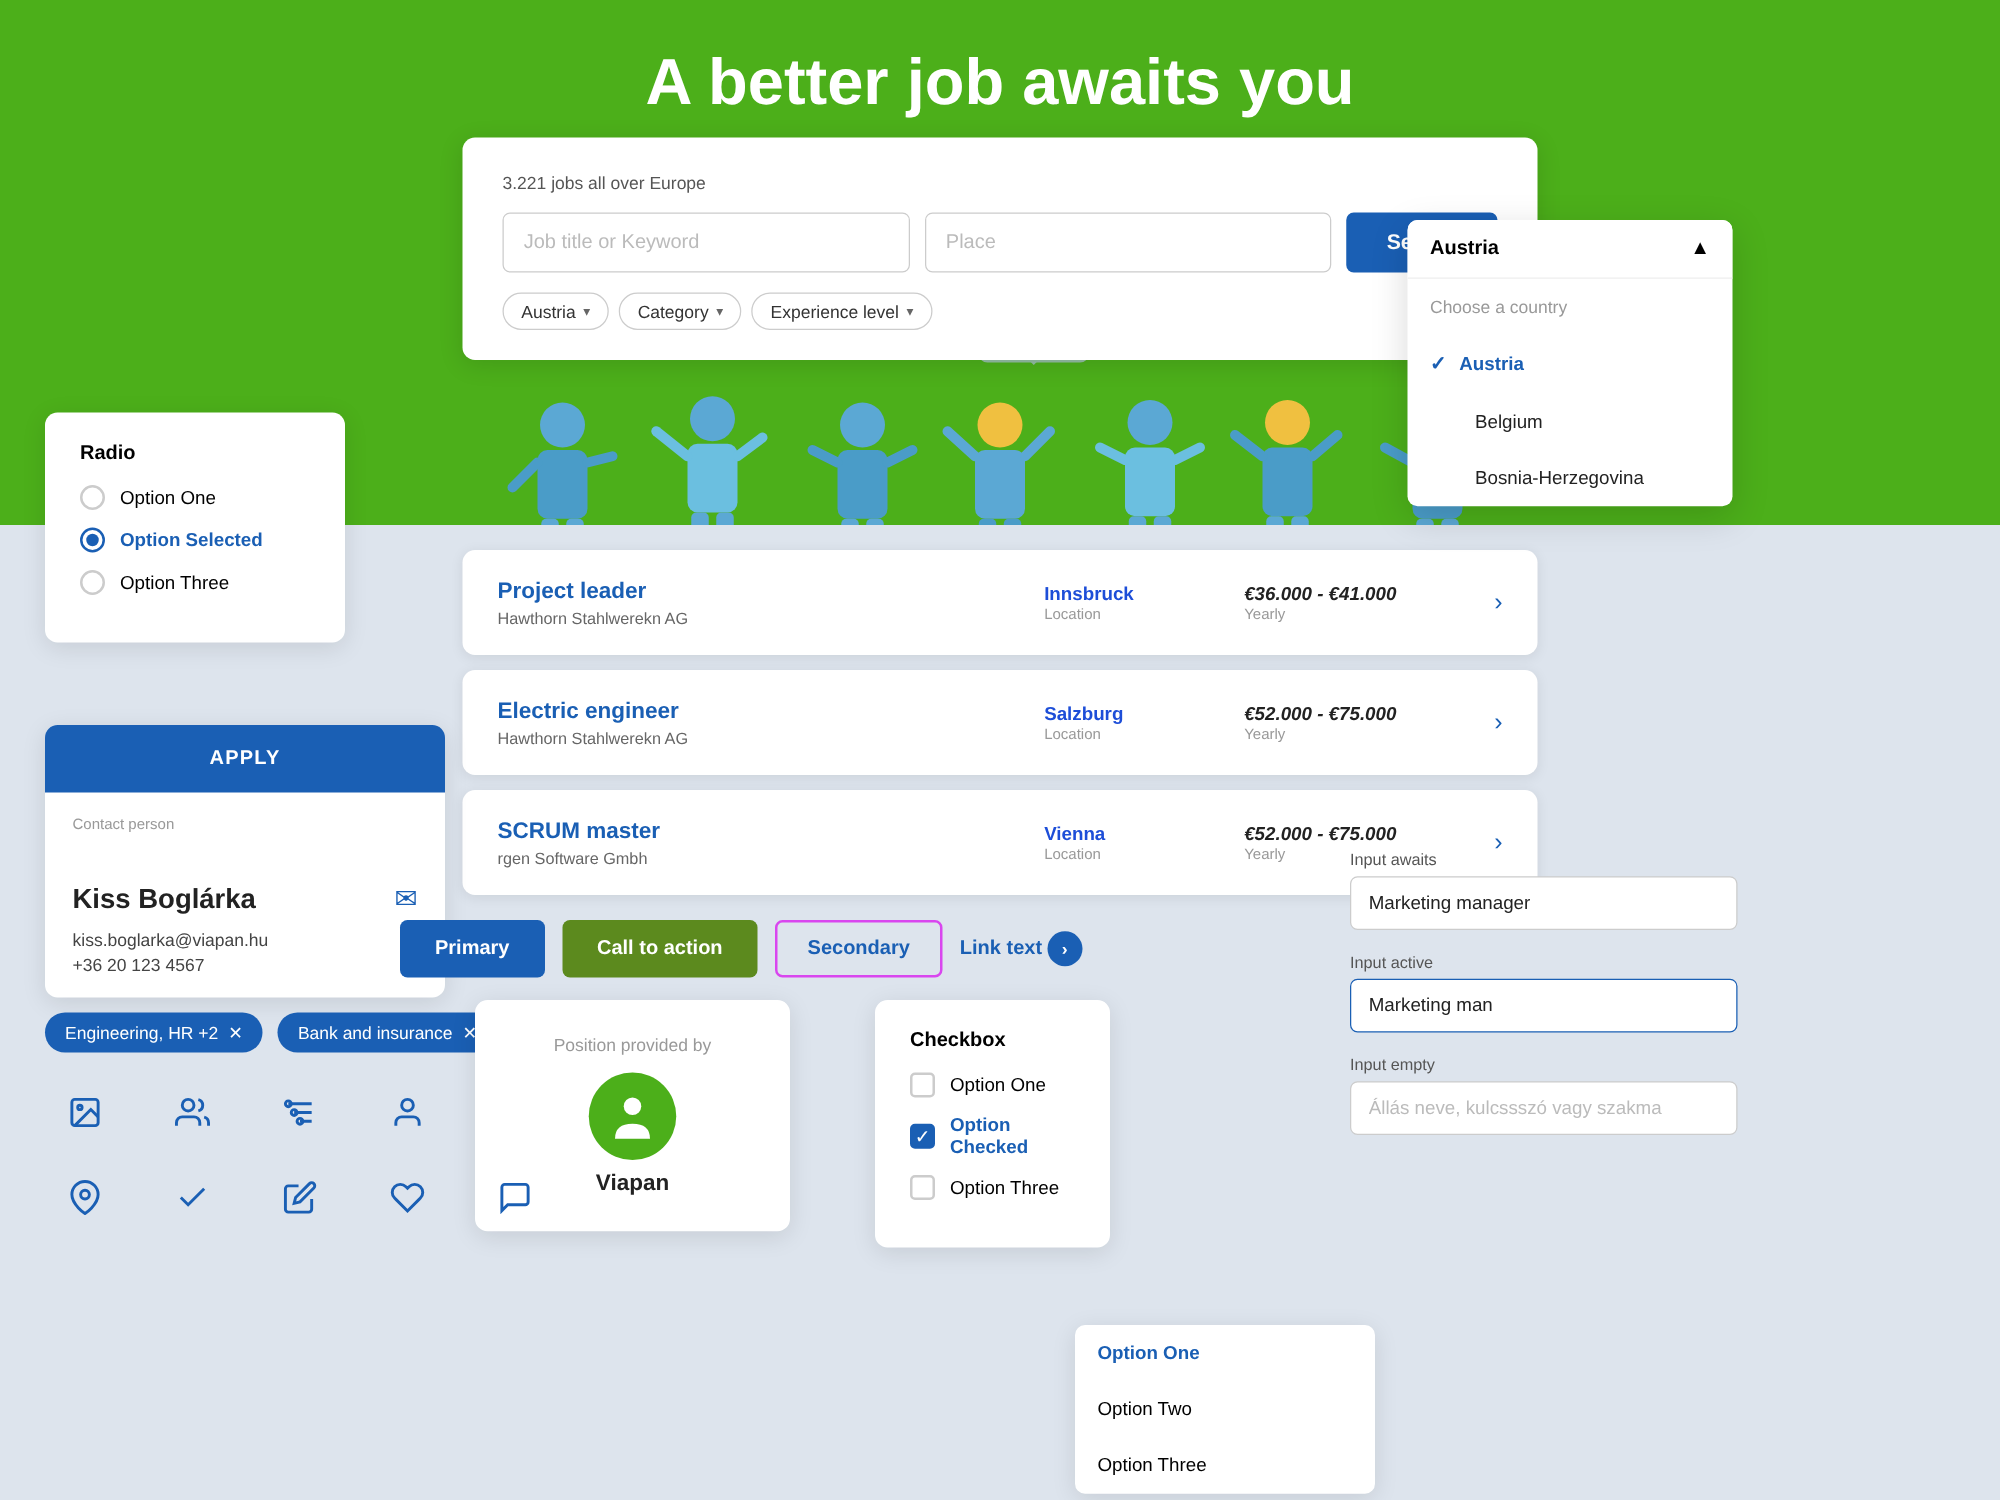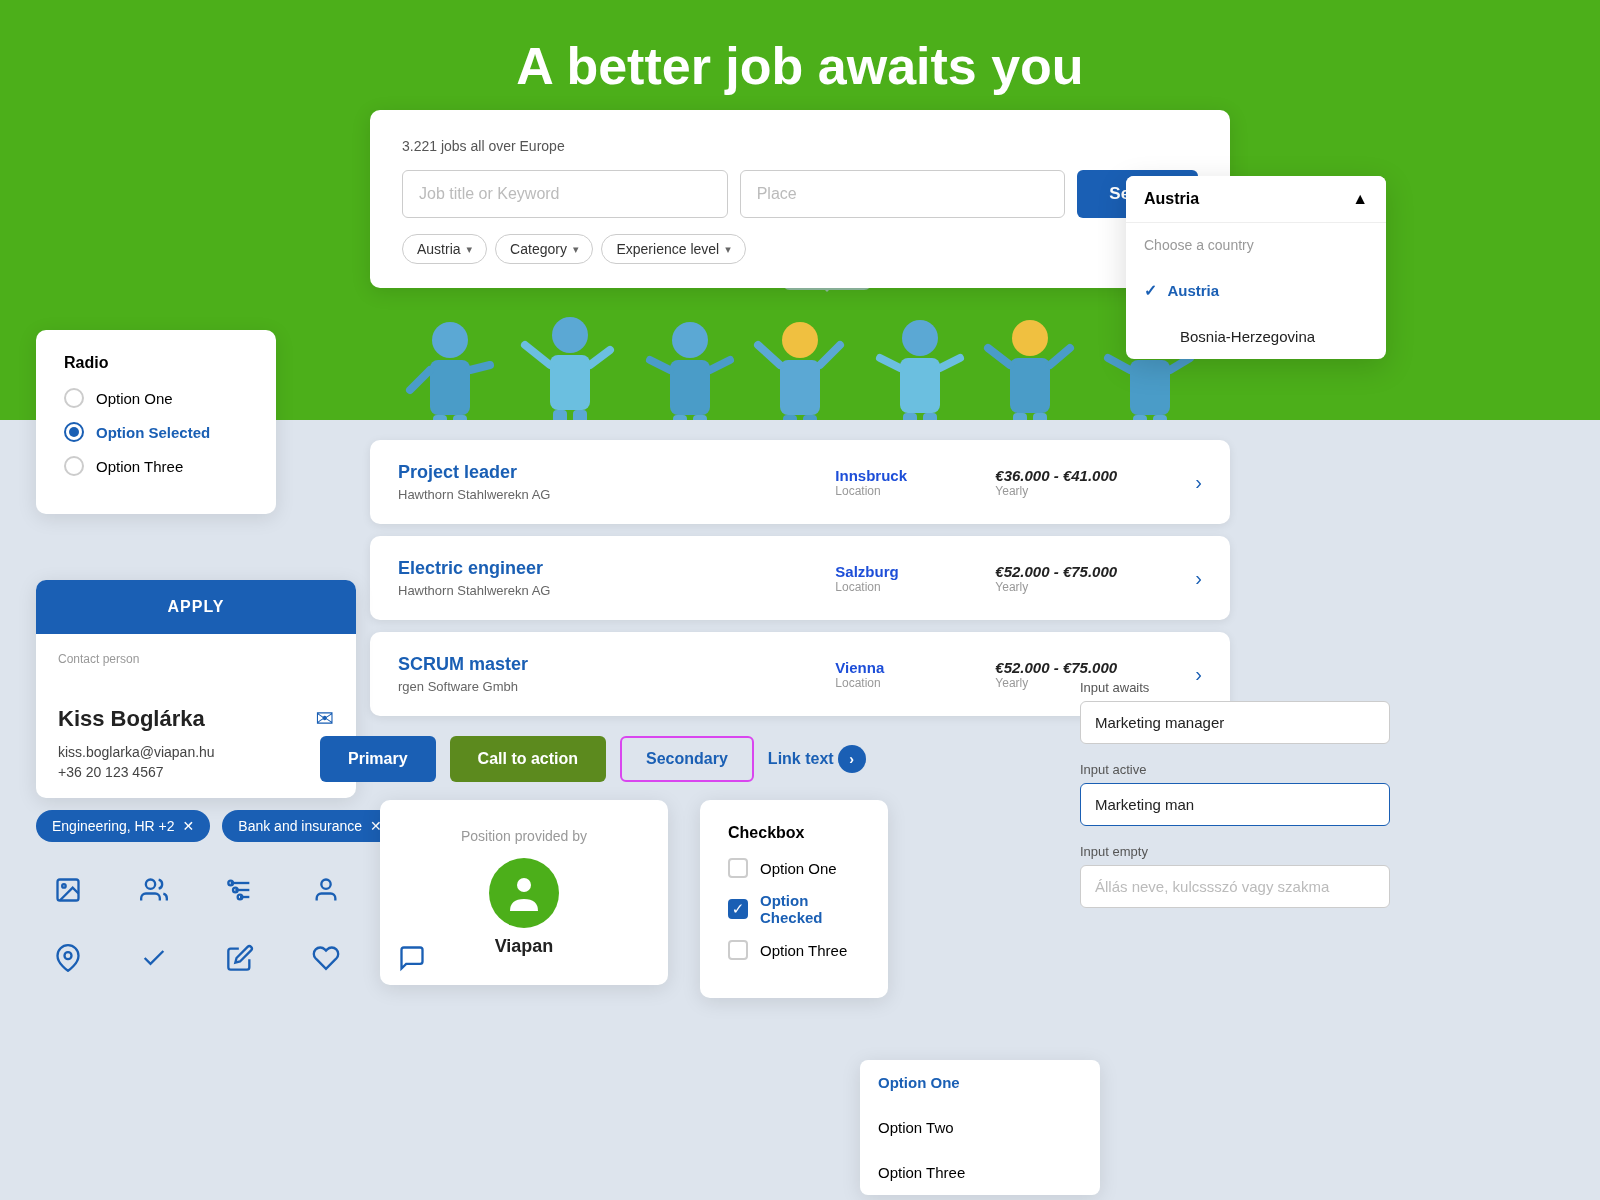--- a/index.html
+++ b/index.html
@@ -396,21 +396,21 @@
     .input-field::placeholder { color: #bbb; }
 
     
     .position-card {
       position: absolute;
       top: 800px;
       left: 380px;
       background: white;
       border-radius: 10px;
       padding: 28px 24px;
-      width: 288px;
+      width: 252px;
       box-shadow: 0 4px 20px rgba(0,0,0,0.1);
       text-align: center;
     }
 
     .position-label { font-size: 14px; color: #999; margin-bottom: 14px; }
 
     .position-logo {
       width: 70px;
       height: 70px;
       border-radius: 50%;
@@ -767,20 +767,24 @@
     <span>Austria</span>
     <span>▲</span>
   </div>
   <div class="dropdown-placeholder">Choose a country</div>
   <div class="dropdown-item active">
     <span class="dropdown-check">✓</span>
     <span>Austria</span>
   </div>
   <div class="dropdown-item">
     <span style="width:26px;display:inline-block;"></span>
+    <span>Belgium</span>
+  </div>
+  <div class="dropdown-item">
+    <span style="width:26px;display:inline-block;"></span>
     <span>Bosnia-Herzegovina</span>
   </div>
 </div>
 
 <div class="inputs-section">
   <div class="input-group">
     <div class="input-label">Input awaits</div>
     <input class="input-field" type="text" value="Marketing manager" style="">
   </div>
   <div class="input-group">

